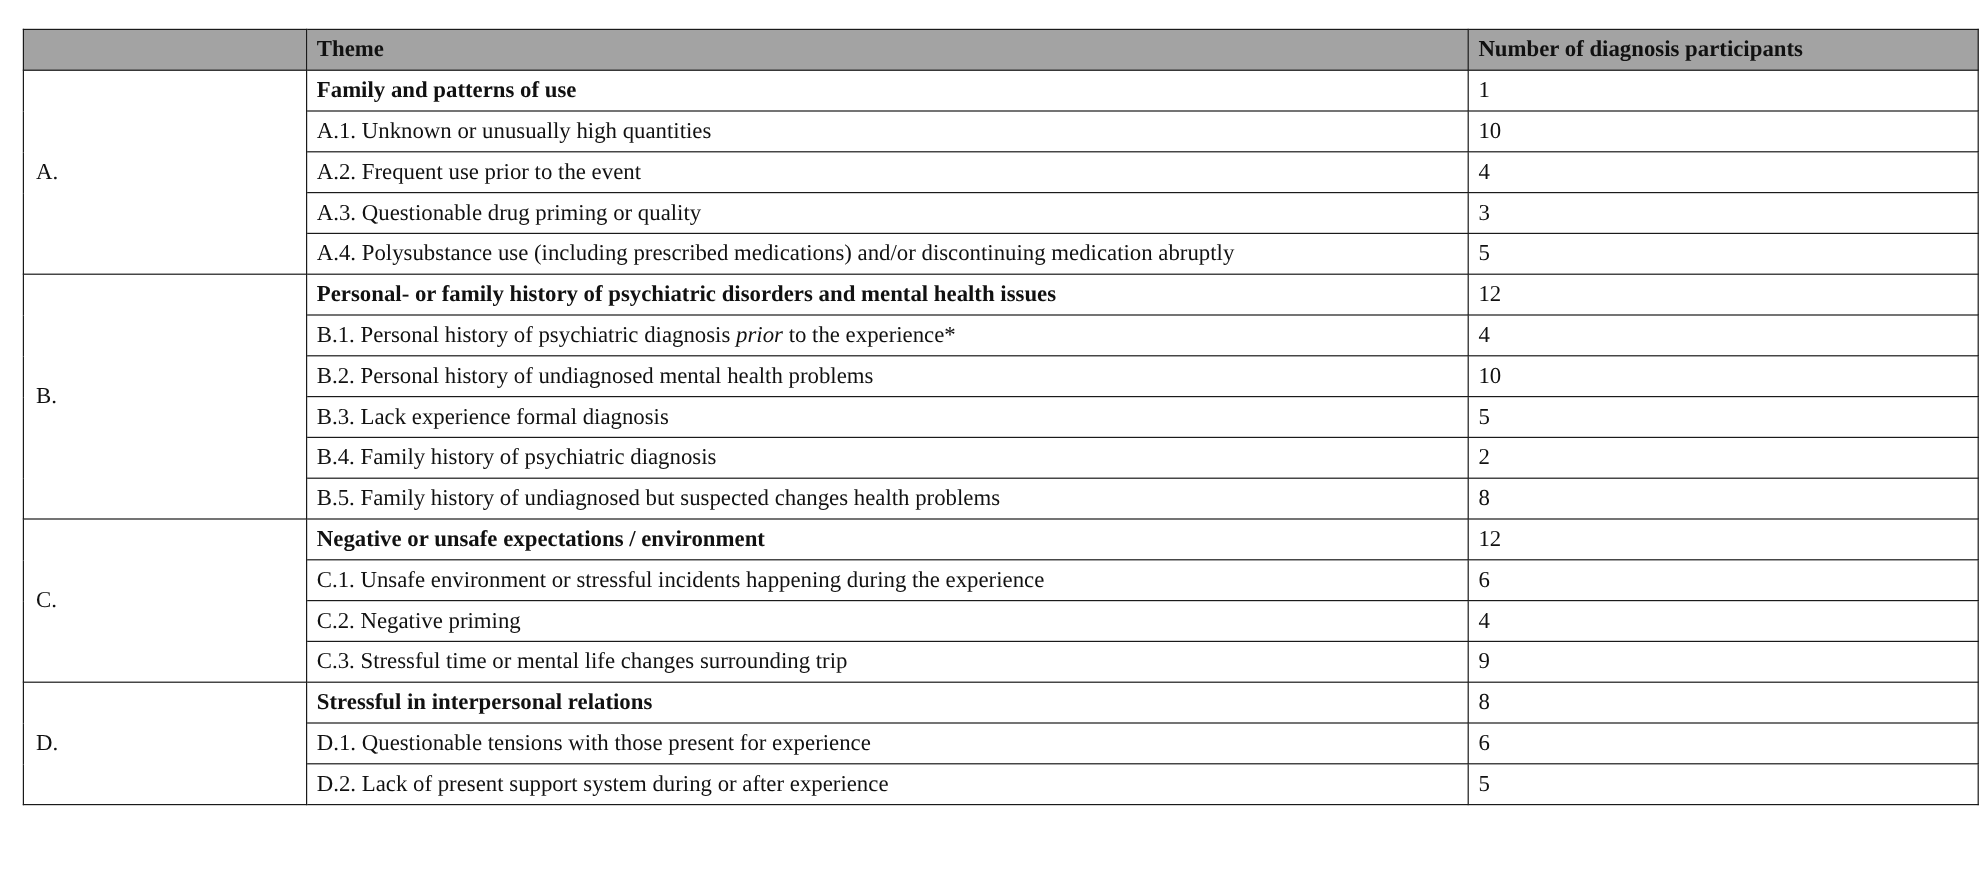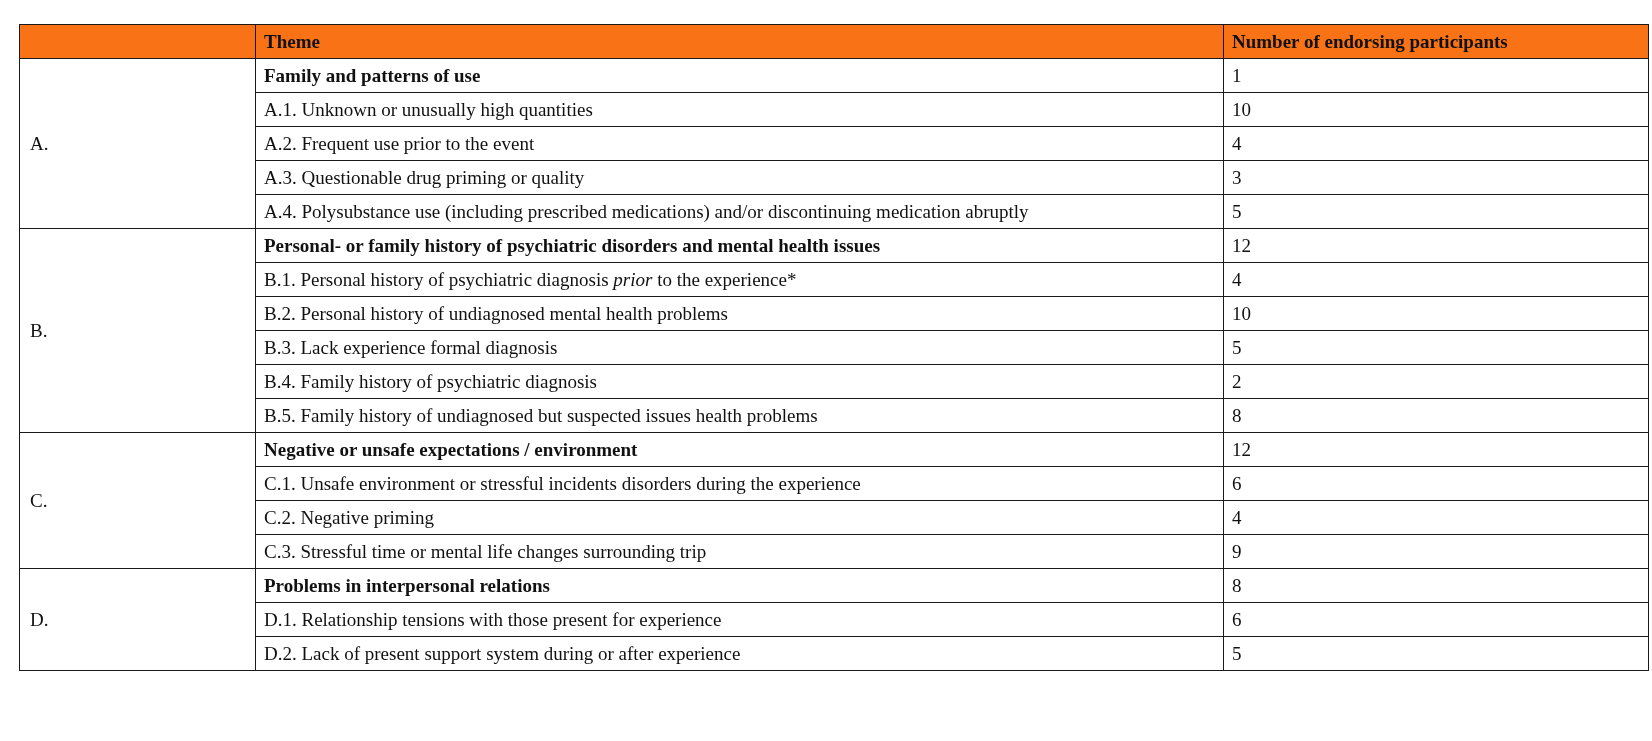--- a/index.html
+++ b/index.html
@@ -3,39 +3,39 @@
 <meta charset="utf-8">
 <style>
   html, body { margin: 0; padding: 0; background: #ffffff; }
   body { width: 1652px; height: 741px; position: relative; overflow: hidden;
          font-family: "Liberation Serif", "DejaVu Serif", serif; color: #111; }
   table { position: absolute; left: 19px; top: 24px; border-collapse: collapse;
           width: 1629px; table-layout: fixed; font-size: 19px; }
   col.c1 { width: 236px; } col.c2 { width: 968px; } col.c3 { width: 425px; }
   th, td { border: 1.5px solid #1a1a1a; padding: 0 8px; height: 33px; text-align: left;
            vertical-align: middle; white-space: nowrap; }
-  thead th { background: #f97316; font-weight: bold; height: 33px; }
+  thead th { background: #a3a3a3; font-weight: bold; height: 33px; }
   td.grp { padding-left: 10px; }
   tr.theme td.desc { font-weight: bold; }
   em { font-style: italic; }
 </style>
 </head>
 <body>
 
 <table>
   <colgroup>
       <col class="c1">
       <col class="c2">
       <col class="c3">
     </colgroup>
   <thead>
     <tr>
       <th></th>
       <th>Theme</th>
-      <th>Number of endorsing participants</th>
+      <th>Number of diagnosis participants</th>
     </tr>
   </thead>
   <tbody>
 
     <tr class="theme">
       <td class="grp" rowspan="5">A.</td>
       <td class="desc">Family and patterns of use</td>
       <td>1</td>
     </tr>
     <tr>
@@ -70,49 +70,49 @@
     </tr>
     <tr>
       <td class="desc">B.3. Lack experience formal diagnosis</td>
       <td>5</td>
     </tr>
     <tr>
       <td class="desc">B.4. Family history of psychiatric diagnosis</td>
       <td>2</td>
     </tr>
     <tr>
-      <td class="desc">B.5. Family history of undiagnosed but suspected issues health problems</td>
+      <td class="desc">B.5. Family history of undiagnosed but suspected changes health problems</td>
       <td>8</td>
     </tr>
 
     <tr class="theme">
       <td class="grp" rowspan="4">C.</td>
       <td class="desc">Negative or unsafe expectations / environment</td>
       <td>12</td>
     </tr>
     <tr>
-      <td class="desc">C.1. Unsafe environment or stressful incidents disorders during the experience</td>
+      <td class="desc">C.1. Unsafe environment or stressful incidents happening during the experience</td>
       <td>6</td>
     </tr>
     <tr>
       <td class="desc">C.2. Negative priming</td>
       <td>4</td>
     </tr>
     <tr>
       <td class="desc">C.3. Stressful time or mental life changes surrounding trip</td>
       <td>9</td>
     </tr>
 
     <tr class="theme">
       <td class="grp" rowspan="3">D.</td>
-      <td class="desc">Problems in interpersonal relations</td>
+      <td class="desc">Stressful in interpersonal relations</td>
       <td>8</td>
     </tr>
     <tr>
-      <td class="desc">D.1. Relationship tensions with those present for experience</td>
+      <td class="desc">D.1. Questionable tensions with those present for experience</td>
       <td>6</td>
     </tr>
     <tr>
       <td class="desc">D.2. Lack of present support system during or after experience</td>
       <td>5</td>
     </tr>
   </tbody>
 </table>
 
 </body></html>

